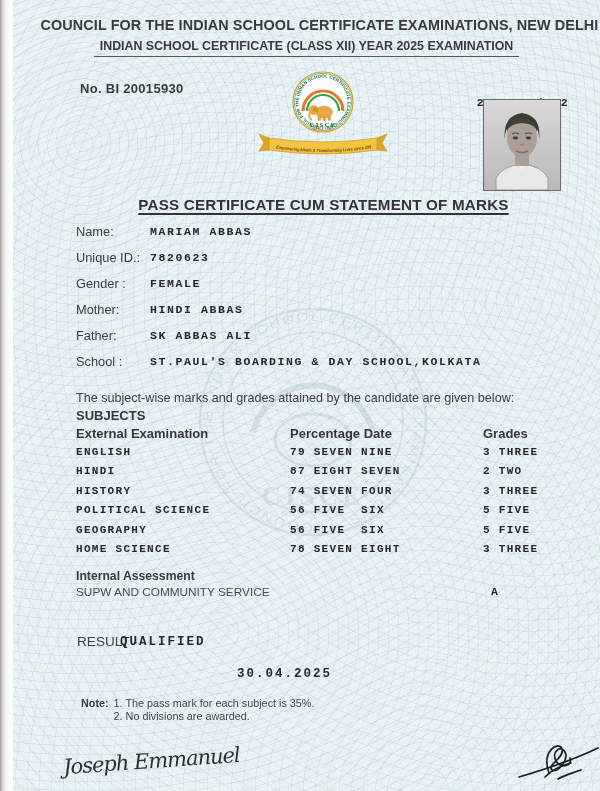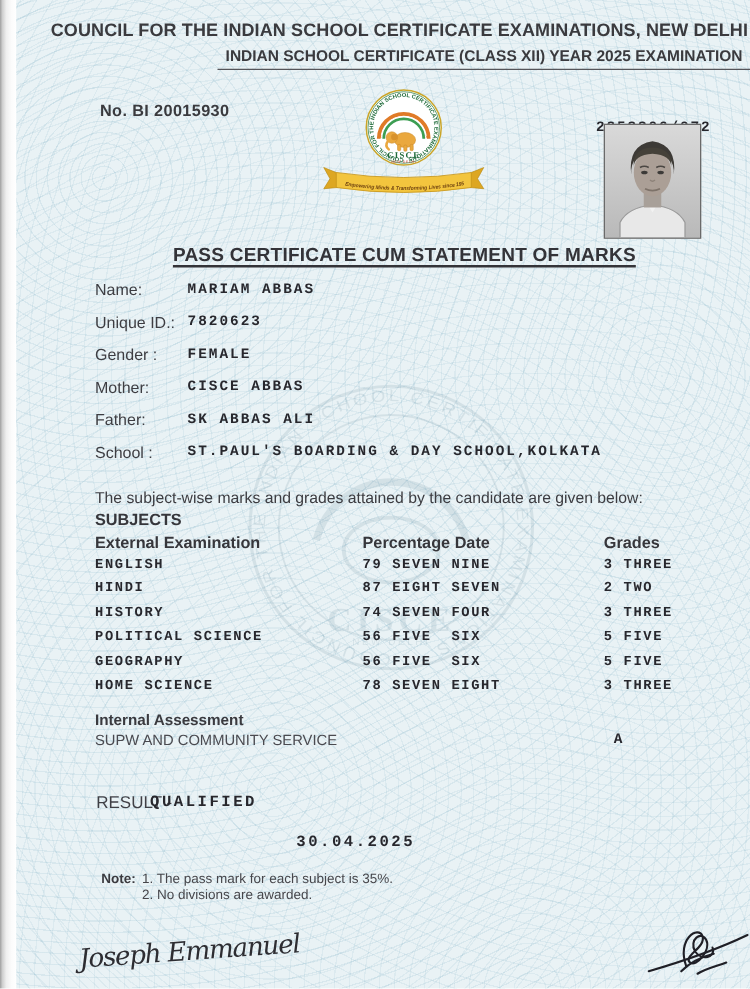--- a/index.html
+++ b/index.html
@@ -11,21 +11,21 @@
         background-color:#e9f2f5;
         background-image:
           repeating-radial-gradient(circle at 12% 18%, rgba(125,175,196,.16) 0 1px, transparent 1px 9px),
           repeating-radial-gradient(circle at 88% 38%, rgba(125,175,196,.13) 0 1px, transparent 1px 11px),
           repeating-radial-gradient(circle at 35% 80%, rgba(125,175,196,.12) 0 1px, transparent 1px 10px),
           repeating-radial-gradient(circle at 70% 100%, rgba(125,175,196,.12) 0 1px, transparent 1px 12px);}
   .abs{position:absolute;}
   .sans{font-family:"Liberation Sans",sans-serif;color:#3c3c41;}
   .mono{font-family:"Liberation Mono","DejaVu Sans Mono",monospace;font-weight:700;color:#27272d;white-space:pre;}
   .hdr1{left:0;right:0;top:17px;text-align:center;font-weight:700;font-size:14.4px;color:#3a3a3e;letter-spacing:.1px;padding-left:26px;}
-  .hdr2wrap{left:0;right:0;top:36px;text-align:right;}
+  .hdr2wrap{left:0;right:0;top:36px;text-align:center;}
   .hdr2{display:inline-block;font-weight:700;font-size:12.4px;color:#3a3a3e;
         padding:0 6px 3px 6px;border-bottom:1.7px solid #55555a;}
   .certno{left:67px;top:81px;font-weight:700;font-size:13px;color:#3a3a3e;letter-spacing:.3px;}
   .serial{left:450px;top:73px;width:120px;text-align:center;font-size:11.5px;line-height:12px;letter-spacing:1.5px;}
   .photo{left:470px;top:99px;width:76px;height:90px;border:1.5px solid #6a6a6a;background:#cfcfcf;}
   .logo{left:243px;top:70px;width:134px;height:96px;}
   .titlewrap{left:0;right:0;top:196px;text-align:center;transform:translateX(17px);}
   .title{display:inline-block;font-weight:700;font-size:15.2px;color:#333338;letter-spacing:.2px;
         text-decoration:underline;text-underline-offset:3px;text-decoration-thickness:1.6px;}
   .fieldlabel{font-size:12.8px;color:#3d3d42;}
@@ -154,21 +154,21 @@
       <span class="title">PASS CERTIFICATE CUM STATEMENT OF MARKS</span>
     </div>
 
     <div class="abs fieldlabel sans" style="left:63px;top:224px">Name:</div>
     <div class="abs fieldvalue mono" style="left:137px;top:225px">MARIAM ABBAS</div>
     <div class="abs fieldlabel sans" style="left:63px;top:250px">Unique ID.:</div>
     <div class="abs fieldvalue mono" style="left:137px;top:251px">7820623</div>
     <div class="abs fieldlabel sans" style="left:63px;top:276px">Gender :</div>
     <div class="abs fieldvalue mono" style="left:137px;top:277px">FEMALE</div>
     <div class="abs fieldlabel sans" style="left:63px;top:302px">Mother:</div>
-    <div class="abs fieldvalue mono" style="left:137px;top:303px">CISCE ABBAS</div>
+    <div class="abs fieldvalue mono" style="left:137px;top:303px">HINDI ABBAS</div>
     <div class="abs fieldlabel sans" style="left:63px;top:328px">Father:</div>
     <div class="abs fieldvalue mono" style="left:137px;top:329px">SK ABBAS ALI</div>
     <div class="abs fieldlabel sans" style="left:63px;top:354px">School :</div>
     <div class="abs fieldvalue mono" style="left:137px;top:355px">ST.PAUL'S BOARDING &amp; DAY SCHOOL,KOLKATA</div>
 
     <div class="abs intro sans">The subject-wise marks and grades attained by the candidate are given below:</div>
     <div class="abs subjects-h">SUBJECTS</div>
 
     <div class="abs tbl">
       <div class="trow thead">

